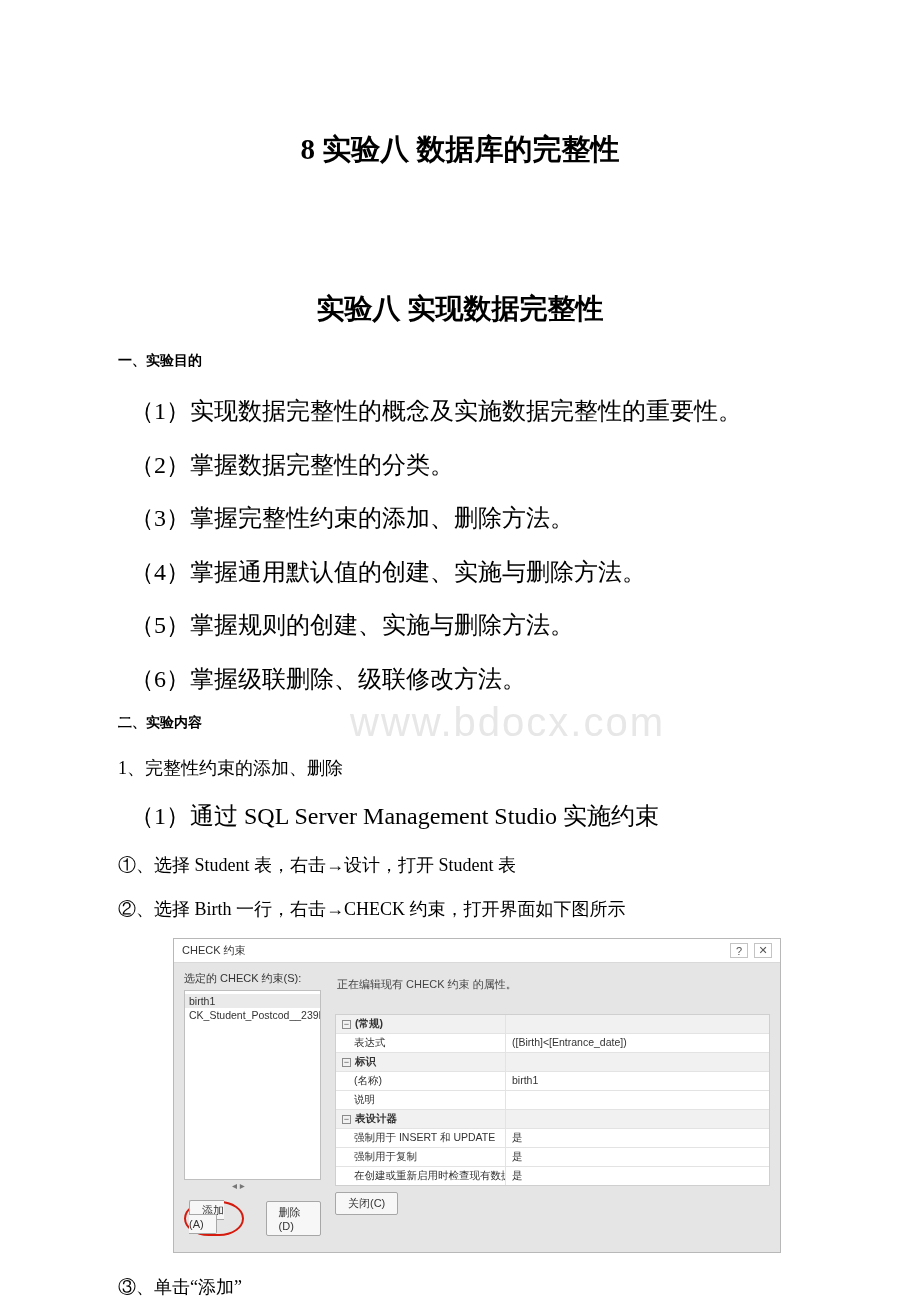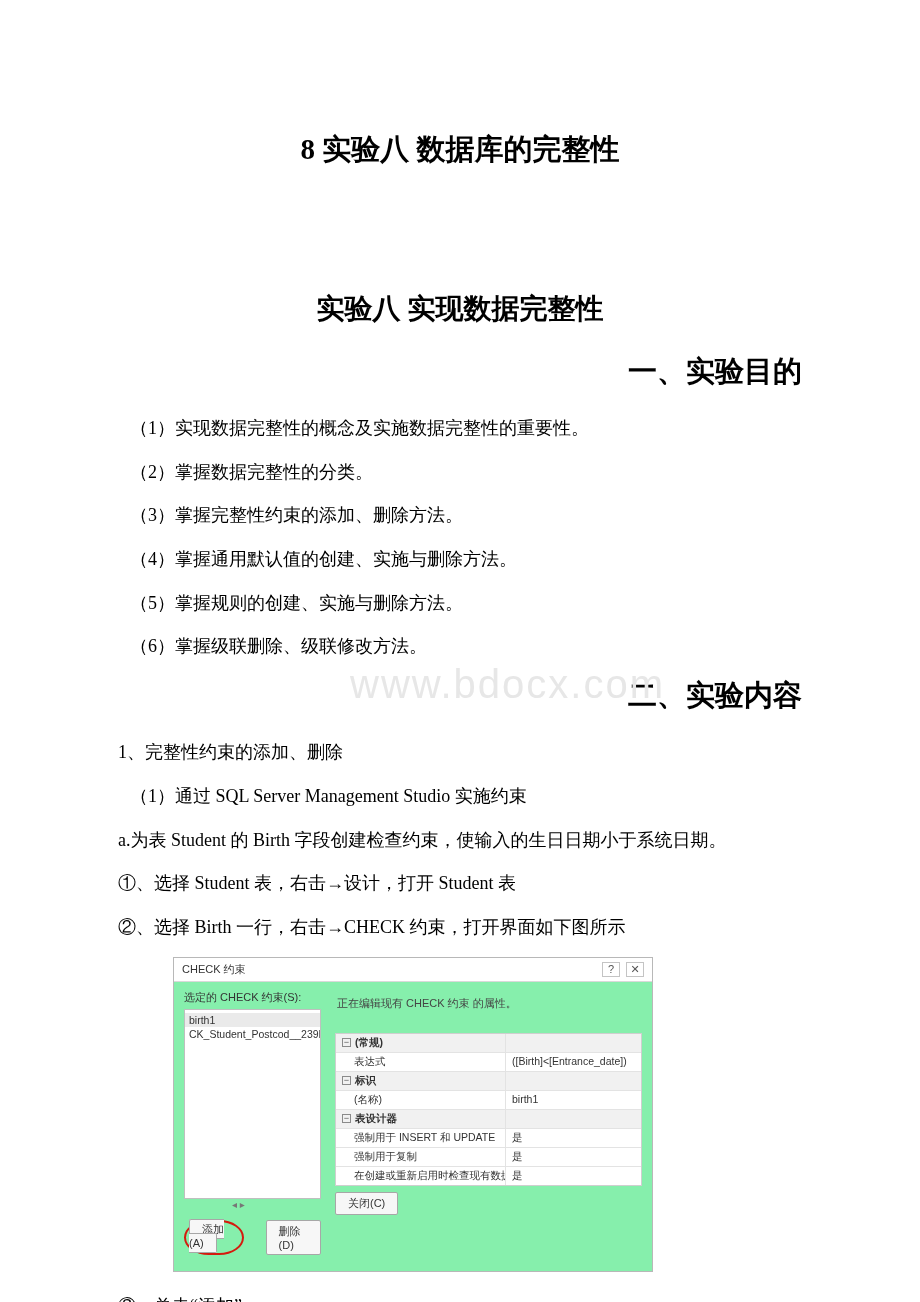--- a/index.html
+++ b/index.html
@@ -21,29 +21,29 @@
     margin-bottom: 120px;
   }
   .subtitle {
     text-align: center;
     font-family: "SimSun", "宋体", serif;
     font-weight: bold;
     font-size: 28px;
     margin-bottom: 24px;
   }
   .section-head {
-    text-align: right;
+    text-align: left;
     font-family: "SimSun", "宋体", serif;
     font-weight: bold;
-    font-size: 29px;
+    font-size: 14px;
     margin-bottom: 22px;
     margin-top: 6px;
   }
   .body-line {
-    font-size: 18px;
+    font-size: 24px;
     line-height: 1.65;
     margin-bottom: 14px;
     font-family: "SimSun", "宋体", "Times New Roman", serif;
     text-indent: 0;
     margin-left: 12px;
   }
   .body-line-noind {
     font-size: 18px;
     line-height: 1.65;
     margin-bottom: 14px;
@@ -58,23 +58,23 @@
     letter-spacing: 2px;
     z-index: 0;
     user-select: none;
     left: 232px;
   }
   .content-layer { position: relative; z-index: 1; }
 
   
   .dialog-wrap { margin: 10px 0 20px 55px; }
   .dlg {
-    width: 480px;
+    width: 608px;
     border: 1px solid #b8b8b8;
-    background: #86efac;
+    background: #e5e5e5;
     font-family: "Microsoft YaHei", "SimSun", sans-serif;
     font-size: 11px;
     color: #333;
   }
   .dlg-title {
     background: #fff;
     border-bottom: 1px solid #d9d9d9;
     padding: 4px 8px 4px 8px;
     font-size: 11px;
     display: flex;
@@ -176,21 +176,20 @@
     <p class="body-line">（5）掌握规则的创建、实施与删除方法。</p>
     <p class="body-line">（6）掌握级联删除、级联修改方法。</p>
 
     <div style="position:relative;">
       <div class="watermark" style="top:-14px;">www.bdocx.com</div>
       <h3 class="section-head">二、实验内容</h3>
     </div>
 
     <p class="body-line-noind">1、完整性约束的添加、删除</p>
     <p class="body-line">（1）通过 SQL Server Management Studio 实施约束</p>
-    <p class="body-line-noind">a.为表 Student 的 Birth 字段创建检查约束，使输入的生日日期小于系统日期。</p>
     <p class="body-line-noind">①、选择 Student 表，右击→设计，打开 Student 表</p>
     <p class="body-line-noind">②、选择 Birth 一行，右击→CHECK 约束，打开界面如下图所示</p>
 
     <div class="dialog-wrap">
       <div class="dlg">
         <div class="dlg-title">
           <span>CHECK 约束</span>
           <div class="dlg-title-right">
             <span class="tb-box">?</span>
             <span class="tb-box">✕</span>
@@ -229,20 +228,24 @@
                 <div class="gcell-l">
                     <span class="pm">−</span>
                     <b>标识</b>
                   </div>
                 <div class="gcell-r"></div>
               </div>
               <div class="grow">
                 <div class="gcell-l indent">(名称)</div>
                 <div class="gcell-r">birth1</div>
               </div>
+              <div class="grow">
+                <div class="gcell-l indent">说明</div>
+                <div class="gcell-r"></div>
+              </div>
               <div class="grow grp">
                 <div class="gcell-l">
                     <span class="pm">−</span>
                     <b>表设计器</b>
                   </div>
                 <div class="gcell-r"></div>
               </div>
               <div class="grow">
                 <div class="gcell-l indent">强制用于 INSERT 和 UPDATE</div>
                 <div class="gcell-r">是</div>

